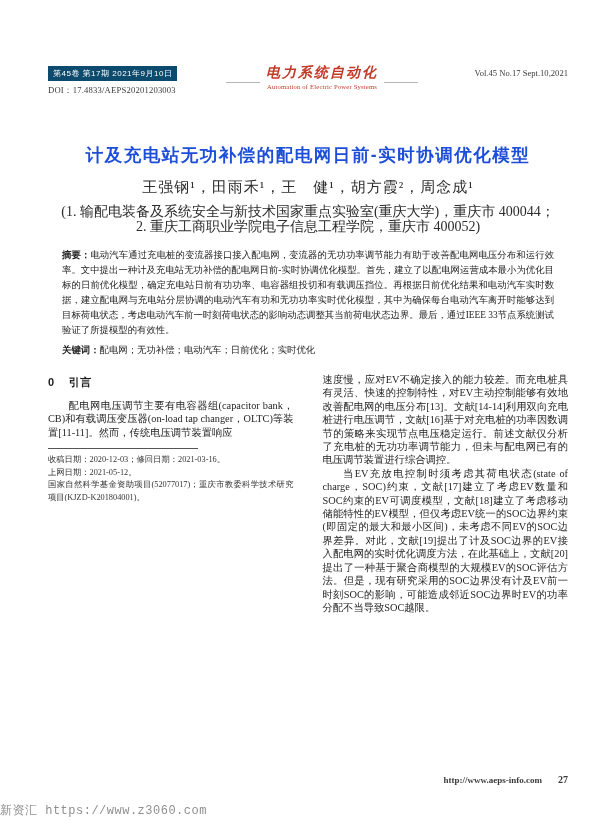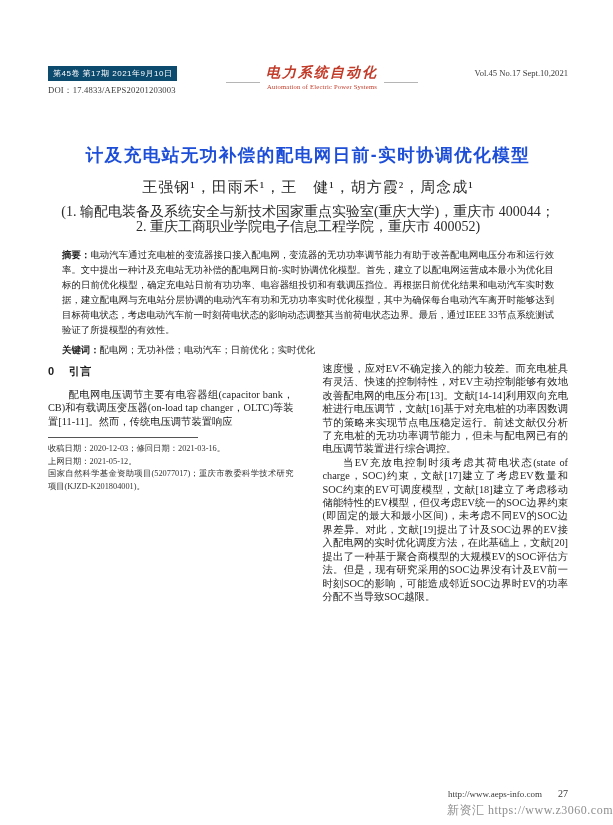--- a/index.html
+++ b/index.html
@@ -53,49 +53,49 @@
   }
   .abstract .lbl, .keywords .lbl {
     font-weight: bold; font-family: "Liberation Sans", sans-serif;
   }
   .keywords {
     margin-top: 5px; padding: 0 14px;
     font-size: 9.4px; line-height: 13px; text-align: justify; color: #222;
   }
 
   
-  .columns { display: flex; gap: 29px; margin-top: 5px; }
+  .columns { display: flex; gap: 29px; margin-top: 16px; }
   .col { width: 249px; }
   .sec-head {
     font-family: "Liberation Sans", "DejaVu Sans", sans-serif;
     font-weight: bold; font-size: 11px; color: #1d1d1d;
     margin: 2px 0 9px 0; letter-spacing: .5px;
   }
   .sec-head .num { margin-right: 14px; }
   .para {
     font-size: 10.3px; line-height: 13.4px; text-align: justify;
     color: #262626;
   }
   .para.indent { text-indent: 2em; }
 
   
   .footnote { margin-top: 9px; }
   .fn-rule { width: 150px; border-top: 1px solid #555; margin-bottom: 5px; }
   .fn-line { font-size: 8.3px; line-height: 12.6px; text-align: justify; color: #333; }
 
   
   .footer {
-    position: absolute; right: 45px; bottom: 26px;
-    font-size: 9px; color: #3a3a3a;
+    position: absolute; right: 45px; bottom: 40px;
+    font-size: 9px; color: #3a3a3a; font-weight: bold;
   }
   .footer .page-no { margin-left: 16px; font-size: 10px; }
   .watermark {
     position: absolute; left: 0; right: 0; bottom: 6px;
-    text-align: right;
-    font-family: Liberation Serif, serif;
+    text-align: left;
+    font-family: Liberation Mono, monospace;
     font-size: 12px; color: #8f8f8f; letter-spacing: .5px;
   }
 </style>
 </head>
 <body>
 
 <div class="page">
   <div class="content">
 
     <div class="header">

